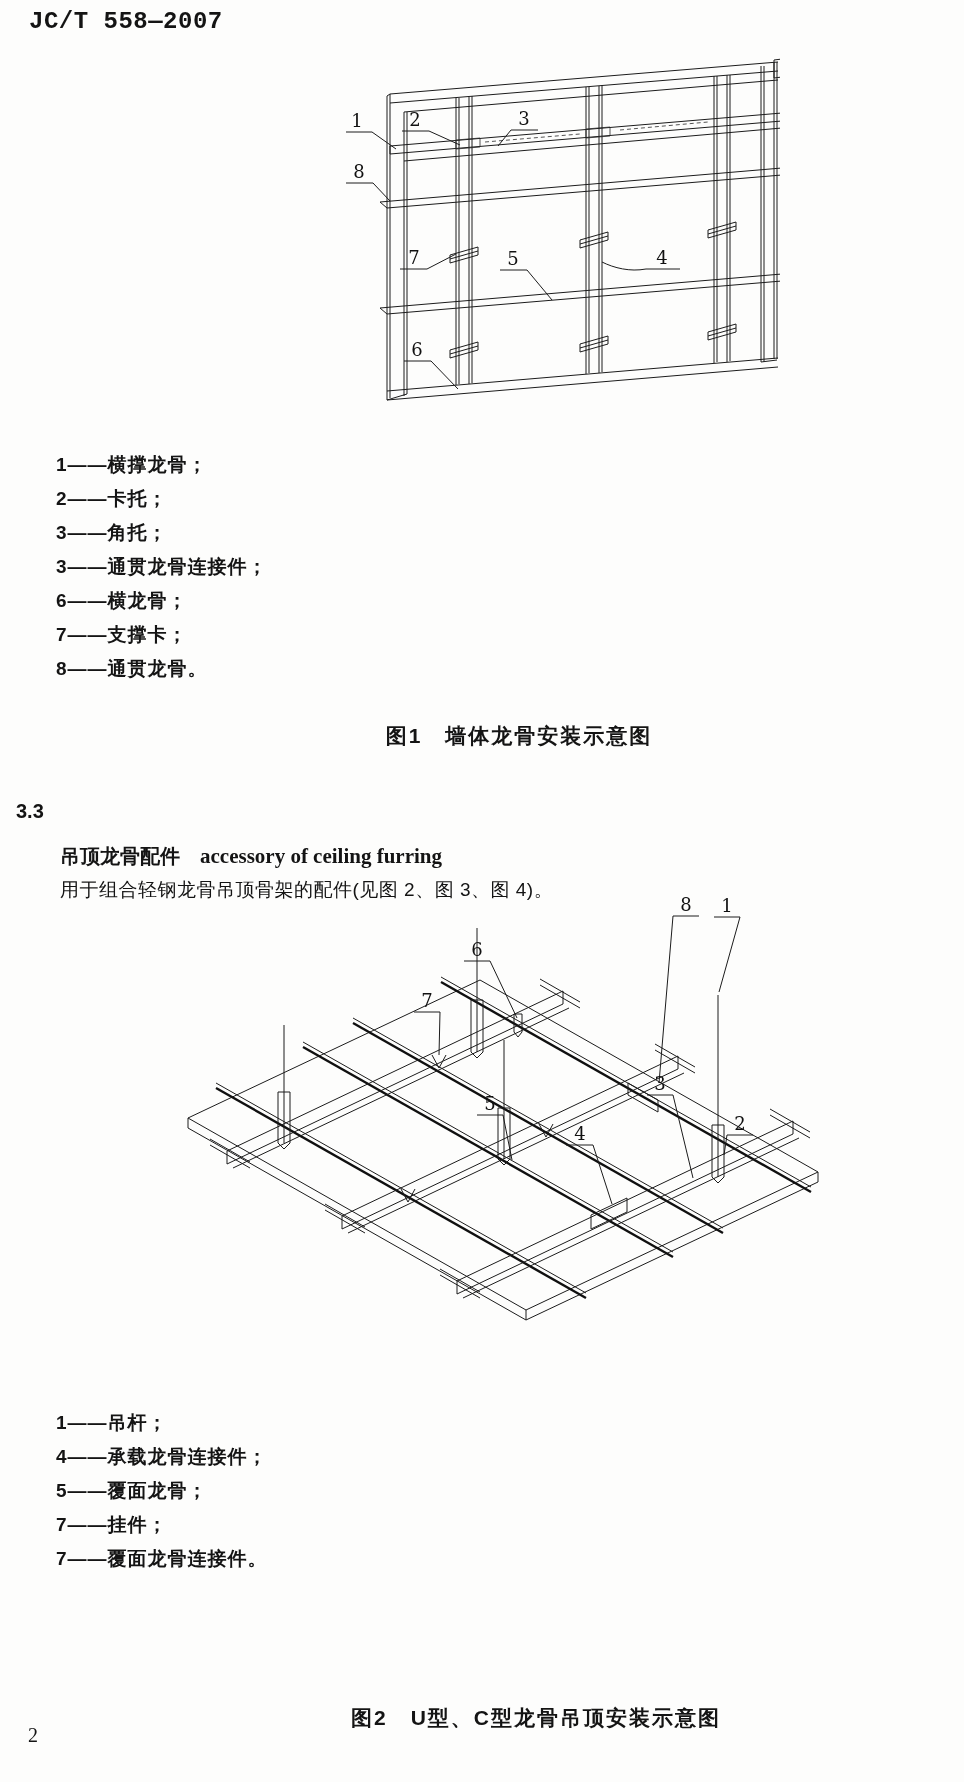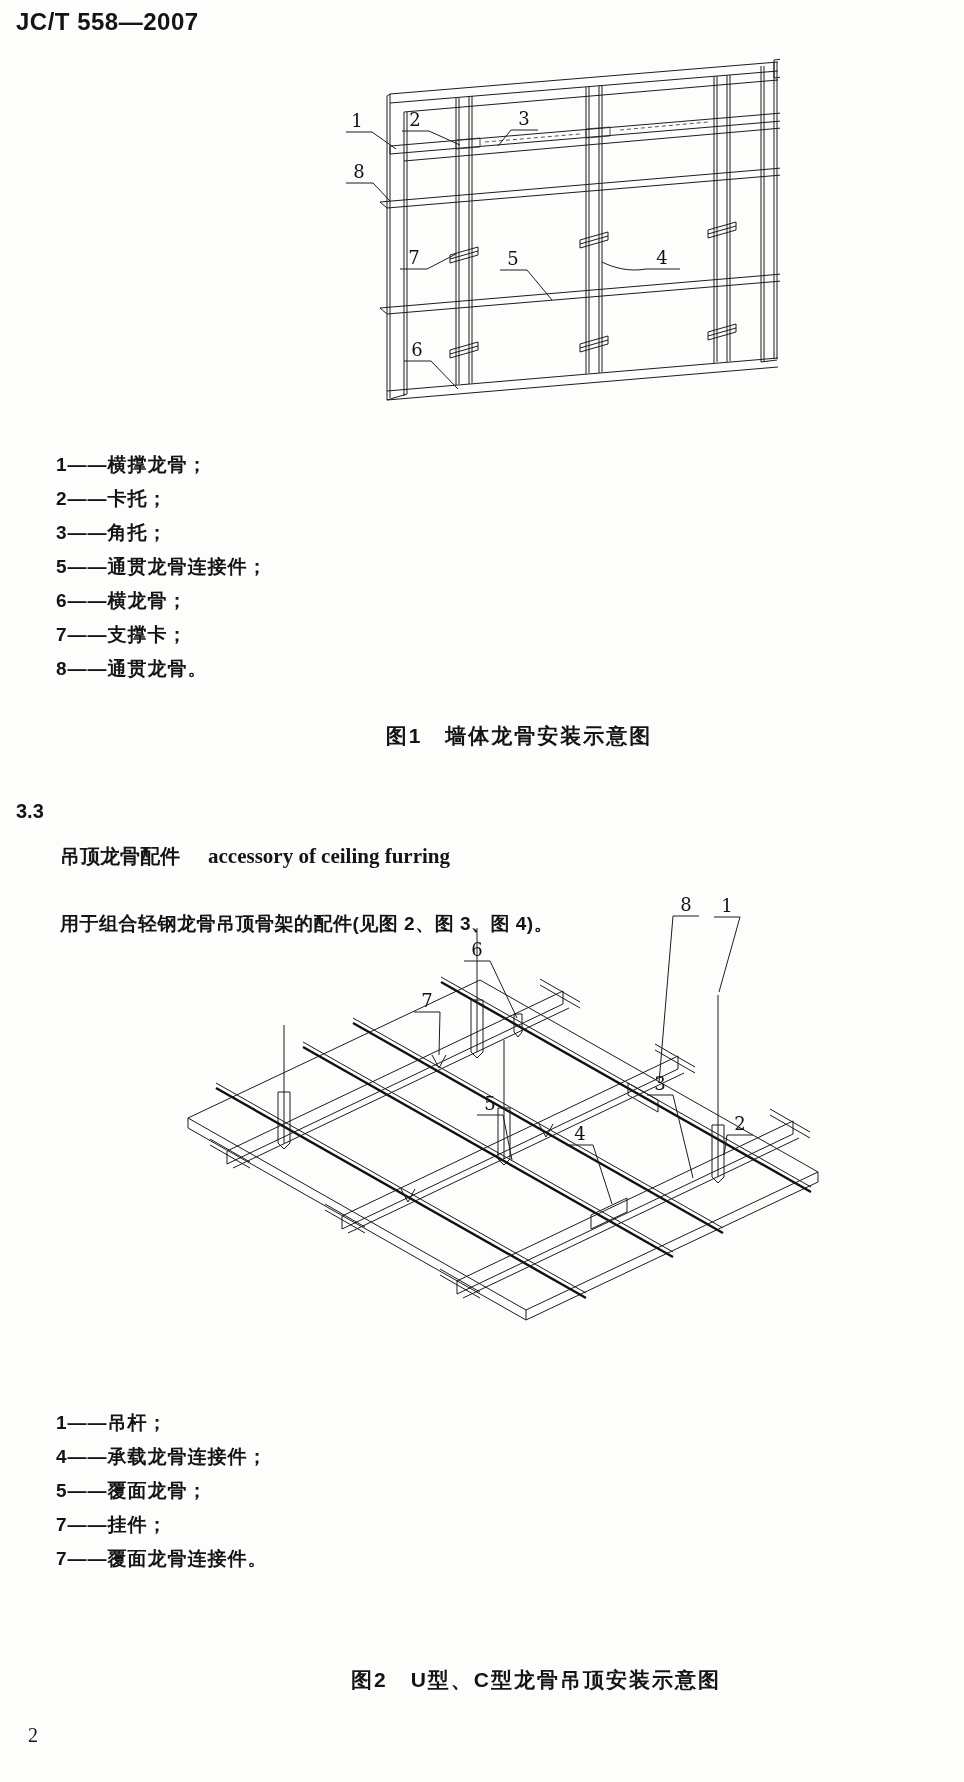--- a/index.html
+++ b/index.html
@@ -4,48 +4,48 @@
 <style>
   html,body{margin:0;padding:0;}
   body{
     width:964px;height:1782px;position:relative;
     background:#fdfdfc;color:#141414;
     font-family:"Liberation Sans",sans-serif;
     overflow:hidden;
   }
   .abs{position:absolute;}
   .doc-header{
-    left:16px;top:8px;
-    font-family:Liberation Sans, sans-serif;
+    left:29px;top:8px;
+    font-family:Liberation Mono, monospace;
     font-weight:700;font-size:24px;letter-spacing:.5px;
   }
   .fig-svg{position:absolute;}
   svg text{
     font-family:"DejaVu Serif",serif;
     font-size:18px;fill:#111;
   }
   .legend{left:56px;display:flex;flex-direction:column;}
   .legend-line{
     height:34px;display:flex;align-items:center;
     font-size:19px;font-weight:600;letter-spacing:1px;
     white-space:pre;
   }
   .fig-caption{
     left:0;right:0;text-align:center;
     font-size:21px;font-weight:700;letter-spacing:2px;
   }
   .caption-1{top:722px;padding-left:74px;}
-  .caption-2{top:1666px;padding-left:108px;}
+  .caption-2{top:1704px;padding-left:108px;}
   .section-num{left:16px;top:800px;font-size:20px;font-weight:600;}
   .term-row{
-    left:60px;top:843px;display:flex;align-items:baseline;gap:28px;
+    left:60px;top:843px;display:flex;align-items:baseline;gap:20px;
     font-size:20px;font-weight:700;
   }
   .term-en{font-family:"Liberation Serif",serif;font-size:21px;}
-  .definition{left:60px;top:877px;font-size:19px;font-weight:700;letter-spacing:.5px;margin-top:34px;}
+  .definition{left:60px;top:877px;font-size:19px;font-weight:400;letter-spacing:.5px;}
   .page-num{left:28px;top:1724px;font-family:"Liberation Serif",serif;font-size:20px;}
   .drawn{stroke:#1c1c1c;fill:none;stroke-width:1;}
   .drawn-bold{stroke:#101010;fill:none;stroke-width:2.4;}
   .drawn-thin{stroke:#2a2a2a;fill:none;stroke-width:.8;}
   .leader{stroke:#1c1c1c;fill:none;stroke-width:1;}
 </style>
 </head>
 <body>
 
 <div class="abs doc-header">JC/T 558—2007</div>
@@ -106,21 +106,21 @@
     <path class="leader" d="M350,219 L316,219 C300,222 284,218 272,212"></path>
     <text x="87" y="306" text-anchor="middle">6</text>
     <path class="leader" d="M74,311 L101,311 L128,339"></path>
   </g>
 </svg>
 
 <div class="abs legend" style="top:448px;">
   <div class="legend-line">1——横撑龙骨；</div>
   <div class="legend-line">2——卡托；</div>
   <div class="legend-line">3——角托；</div>
-  <div class="legend-line">5——通贯龙骨连接件；</div>
+  <div class="legend-line">3——通贯龙骨连接件；</div>
   <div class="legend-line">6——横龙骨；</div>
   <div class="legend-line">7——支撑卡；</div>
   <div class="legend-line">8——通贯龙骨。</div>
 </div>
 
 <div class="abs fig-caption caption-1">图1　墙体龙骨安装示意图</div>
 
 <div class="abs section-num">3.3</div>
 <div class="abs term-row">
   <span>吊顶龙骨配件</span>

